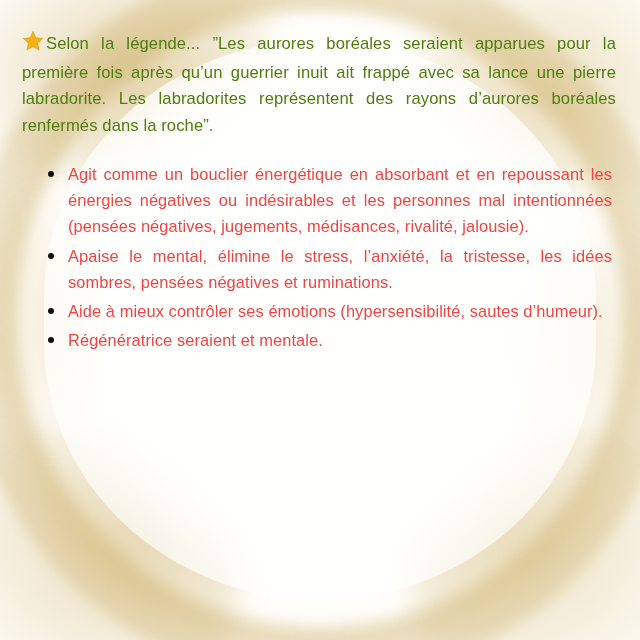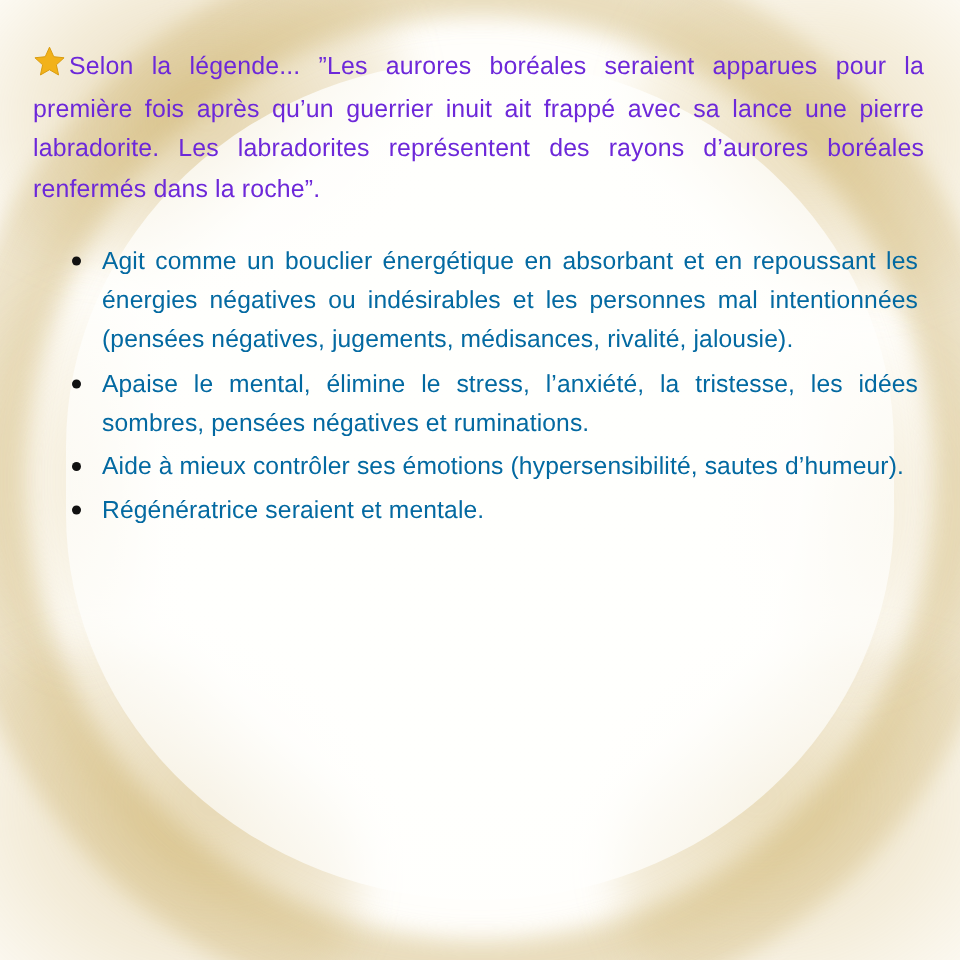--- a/index.html
+++ b/index.html
@@ -98,21 +98,21 @@
     z-index: 2;
     padding: 30px 22px 0 18px;
     box-sizing: border-box;
     color: #111;
   }
 
   .intro {
     font-size: 16.6px;
     line-height: 1.58;
     text-align: justify;
-    color: #6d28d9;
+    color: #4d7c0f;
     letter-spacing: 0.1px;
     margin: 0 2px 0 4px;
     padding-left: 0;
   }
   .star-icon {
     display: inline-block;
     vertical-align: -3px;
     margin-right: 2px;
   }
 
@@ -121,21 +121,21 @@
     margin: 22px 0 0 0;
     padding: 0 6px 0 28px;
   }
   .bullet-list li {
     position: relative;
     font-size: 16.4px;
     line-height: 1.6;
     text-align: justify;
     margin-bottom: 3px;
     padding-left: 22px;
-    color: #0369a1;
+    color: #ef4444;
     letter-spacing: 0.1px;
   }
   .bullet-list li::before {
     content: "";
     position: absolute;
     left: 2px;
     top: 10px;
     width: 6px;
     height: 6px;
     background: #111;

